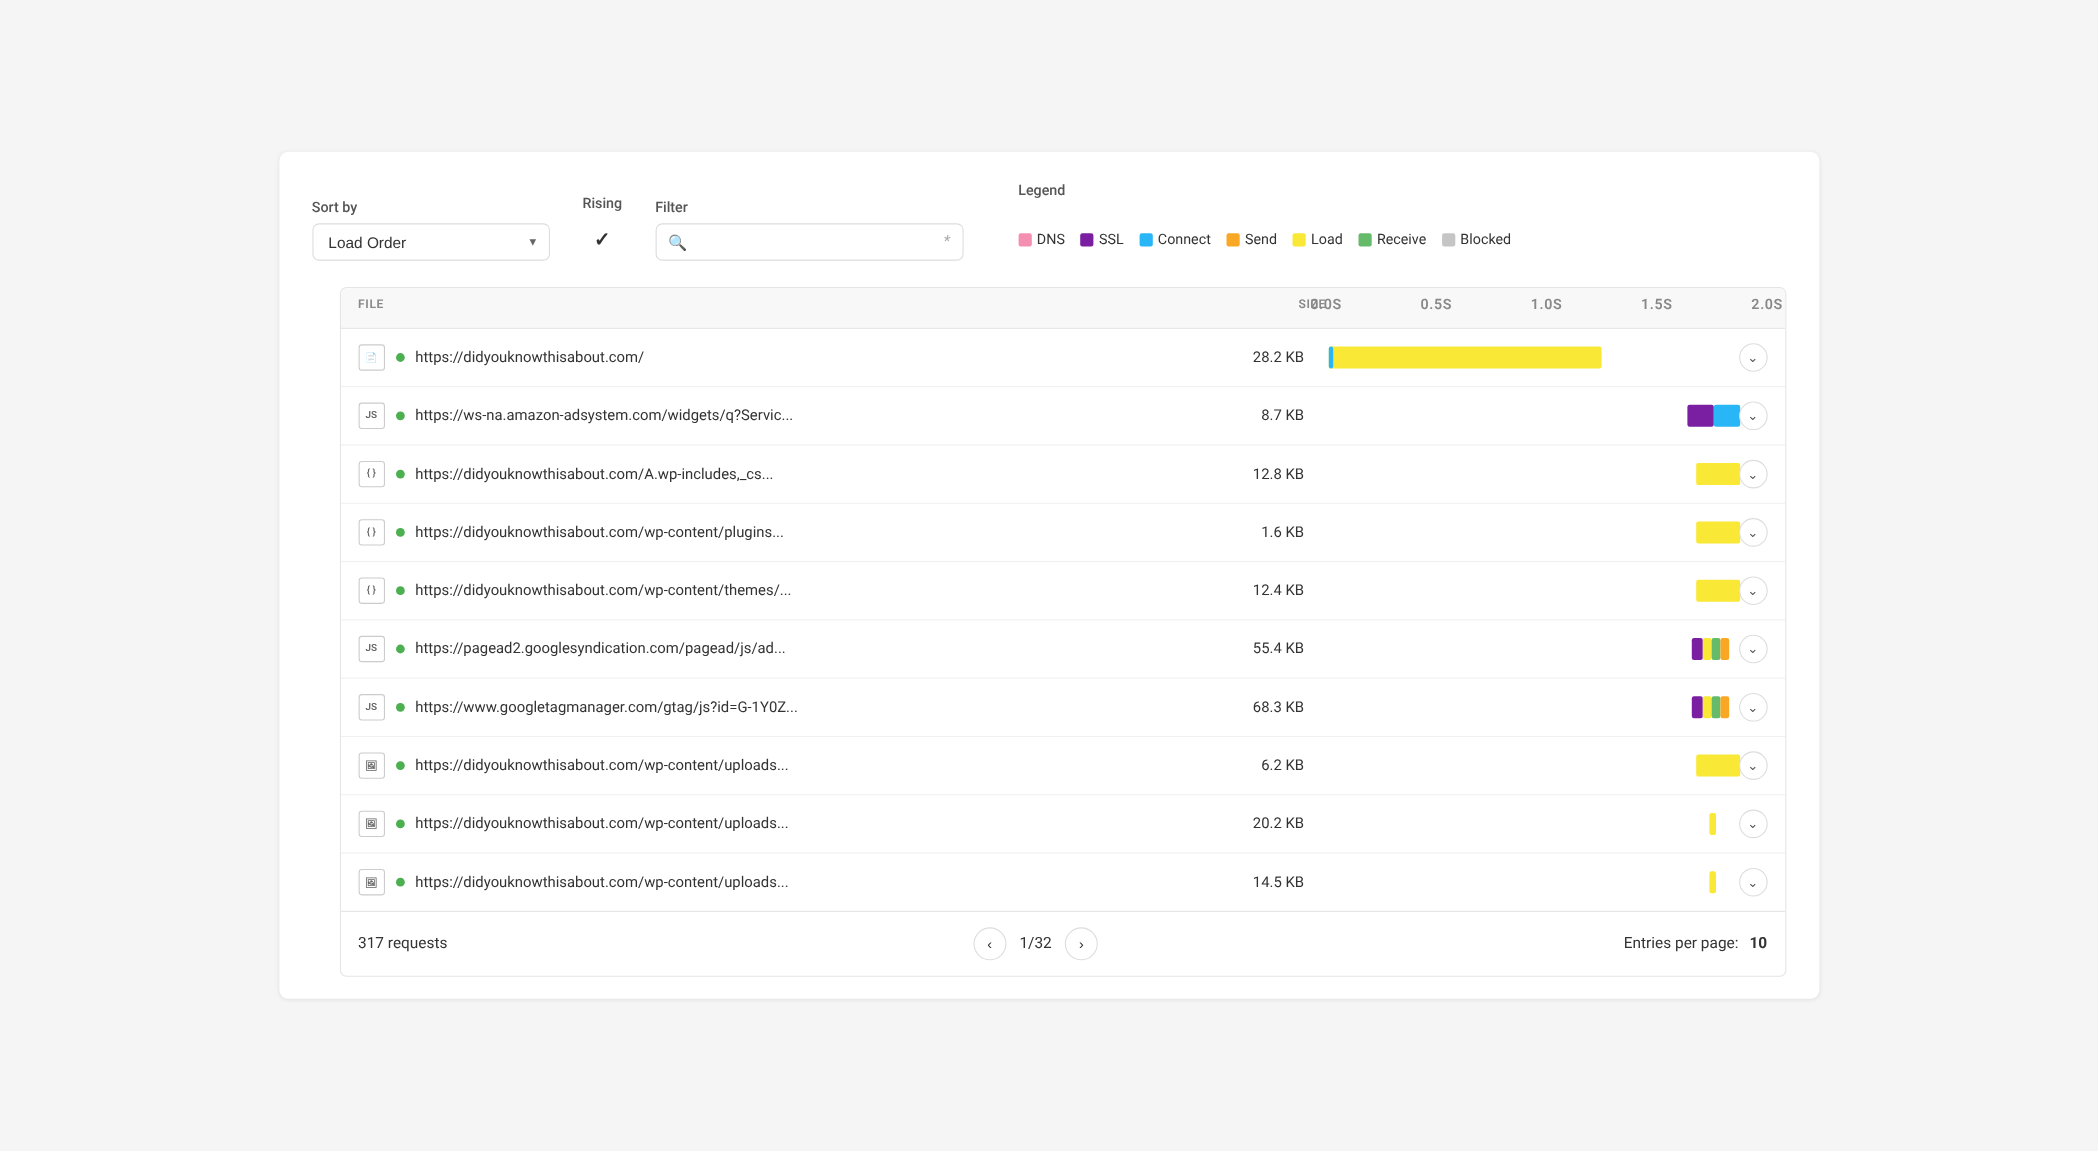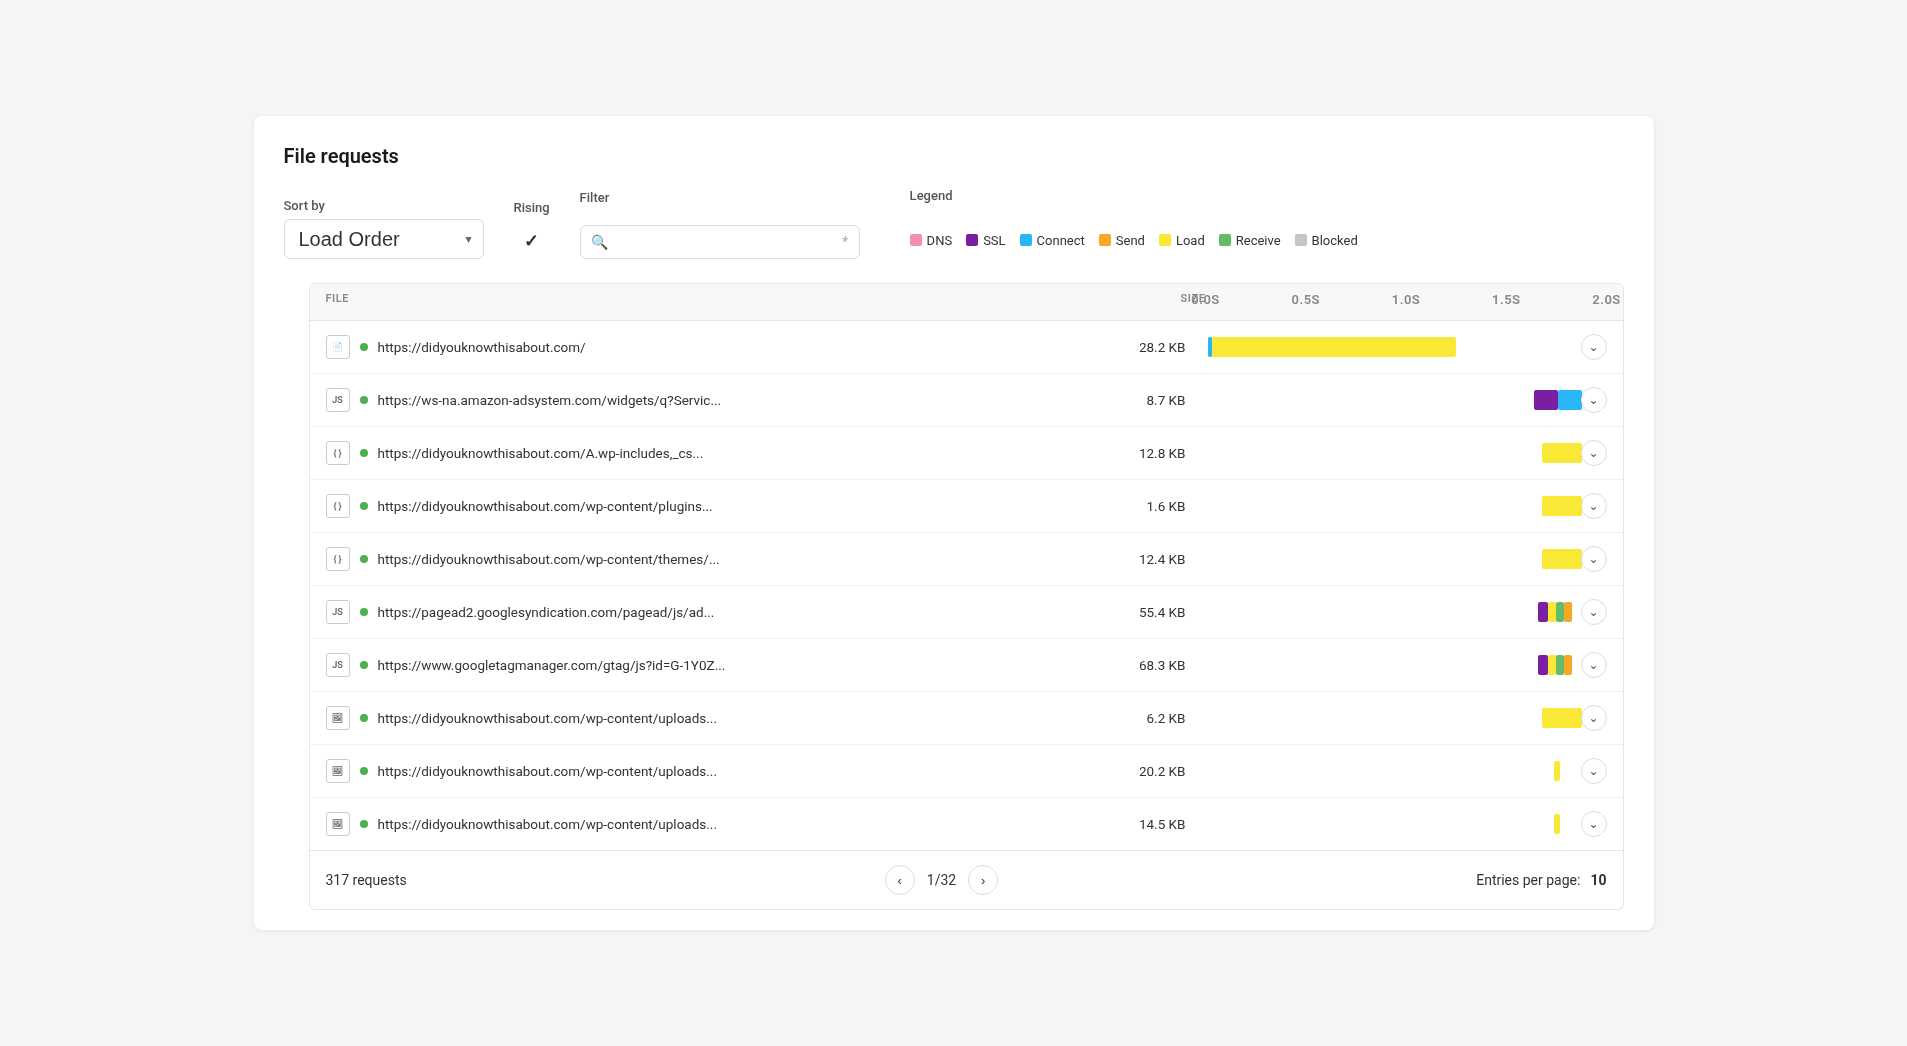--- a/index.html
+++ b/index.html
@@ -44,24 +44,24 @@
     .sort-select-wrapper {
       position: relative;
       display: flex;
       align-items: center;
     }
     .sort-select {
       appearance: none;
       border: 1px solid #ddd;
       border-radius: 6px;
       padding: 8px 36px 8px 14px;
-      font-size: 20px;
+      font-size: 14px;
       color: #333;
       background: #fff;
-      width: 200px;
+      width: 216px;
       cursor: pointer;
       outline: none;
     }
     .sort-select-arrow {
       position: absolute;
       right: 12px;
       pointer-events: none;
       color: #666;
       font-size: 12px;
     }
@@ -77,21 +77,21 @@
       height: 38px;
     }
     .checkmark {
       color: #333;
       font-size: 18px;
       font-weight: bold;
     }
     .filter-group {
       display: flex;
       flex-direction: column;
-      gap: 20px;
+      gap: 6px;
     }
     .filter-input-wrapper {
       position: relative;
       display: flex;
       align-items: center;
     }
     .filter-input {
       border: 1px solid #ddd;
       border-radius: 6px;
       padding: 8px 36px 8px 36px;
@@ -307,21 +307,20 @@
     .entries-value {
       font-size: 14px;
       font-weight: 700;
     }
   </style>
 </head>
 <body>
 
 <div class="container">
 
-  <div class="page-title">File requests</div>
 
   <div class="controls-row">
 
     <div class="control-group">
       <label class="control-label">Sort by</label>
       <div class="sort-select-wrapper">
         <select class="sort-select">
           <option>Load Order</option>
           <option>Size</option>
           <option>Duration</option>

